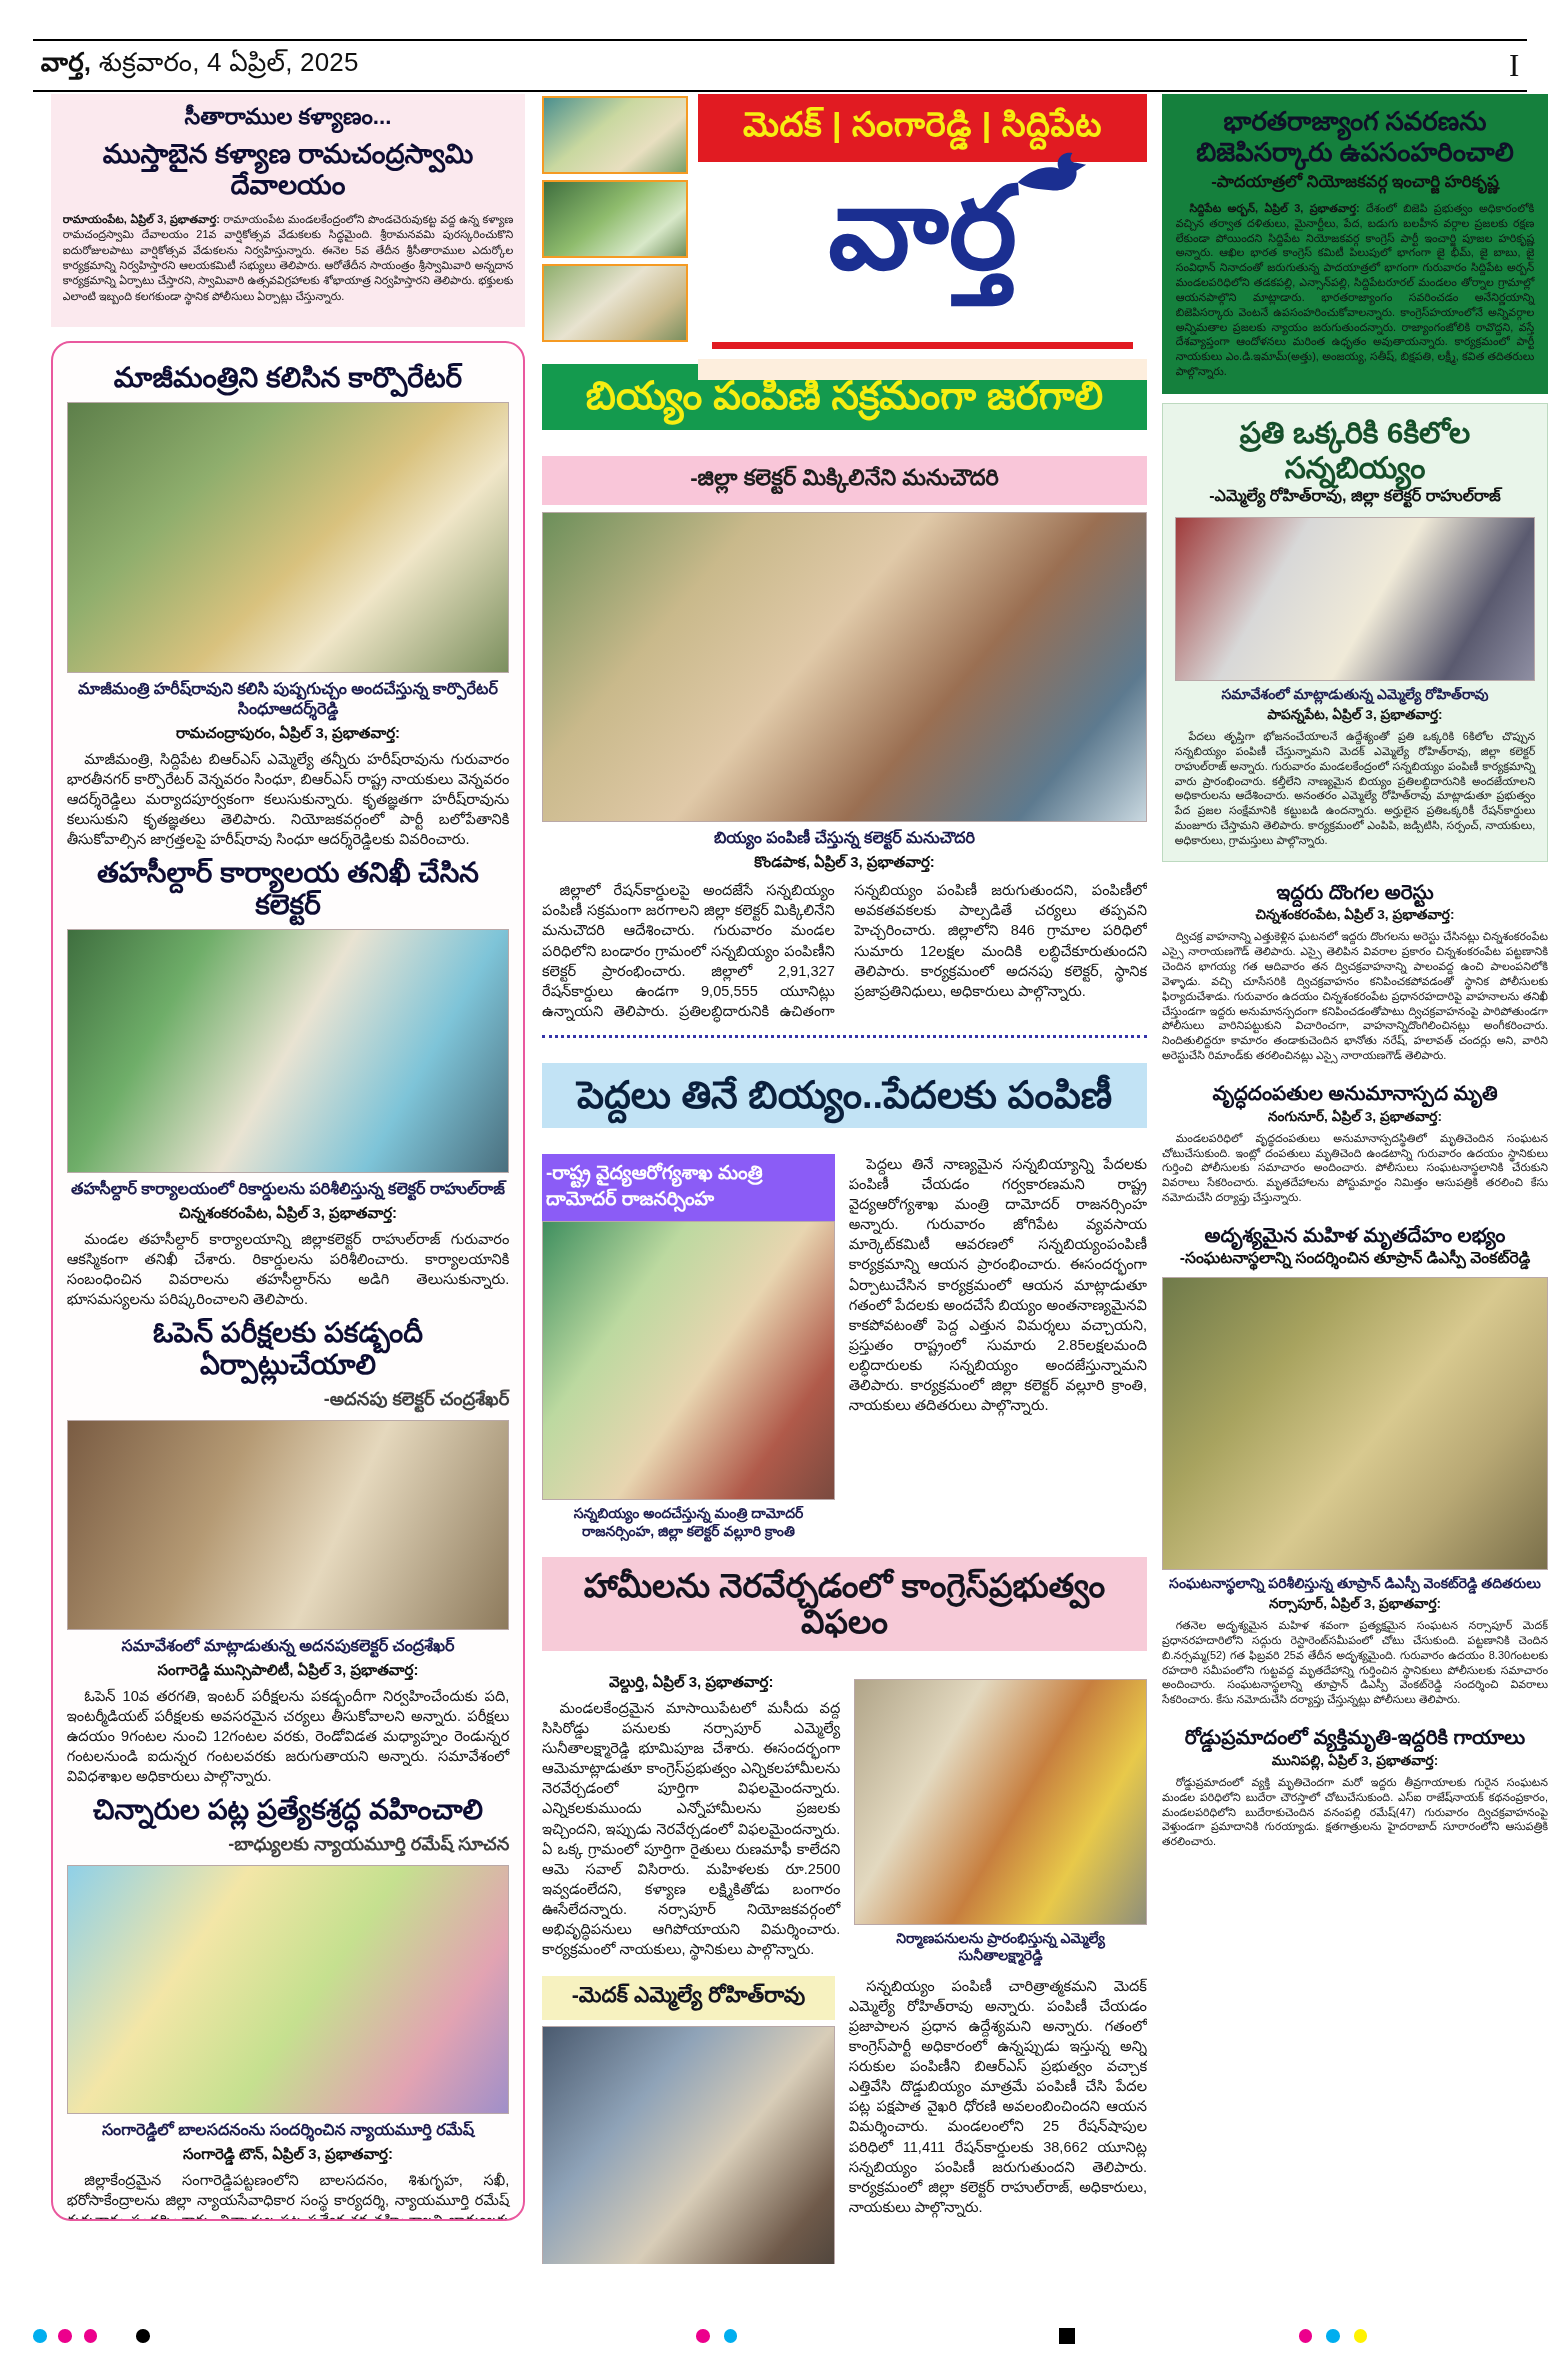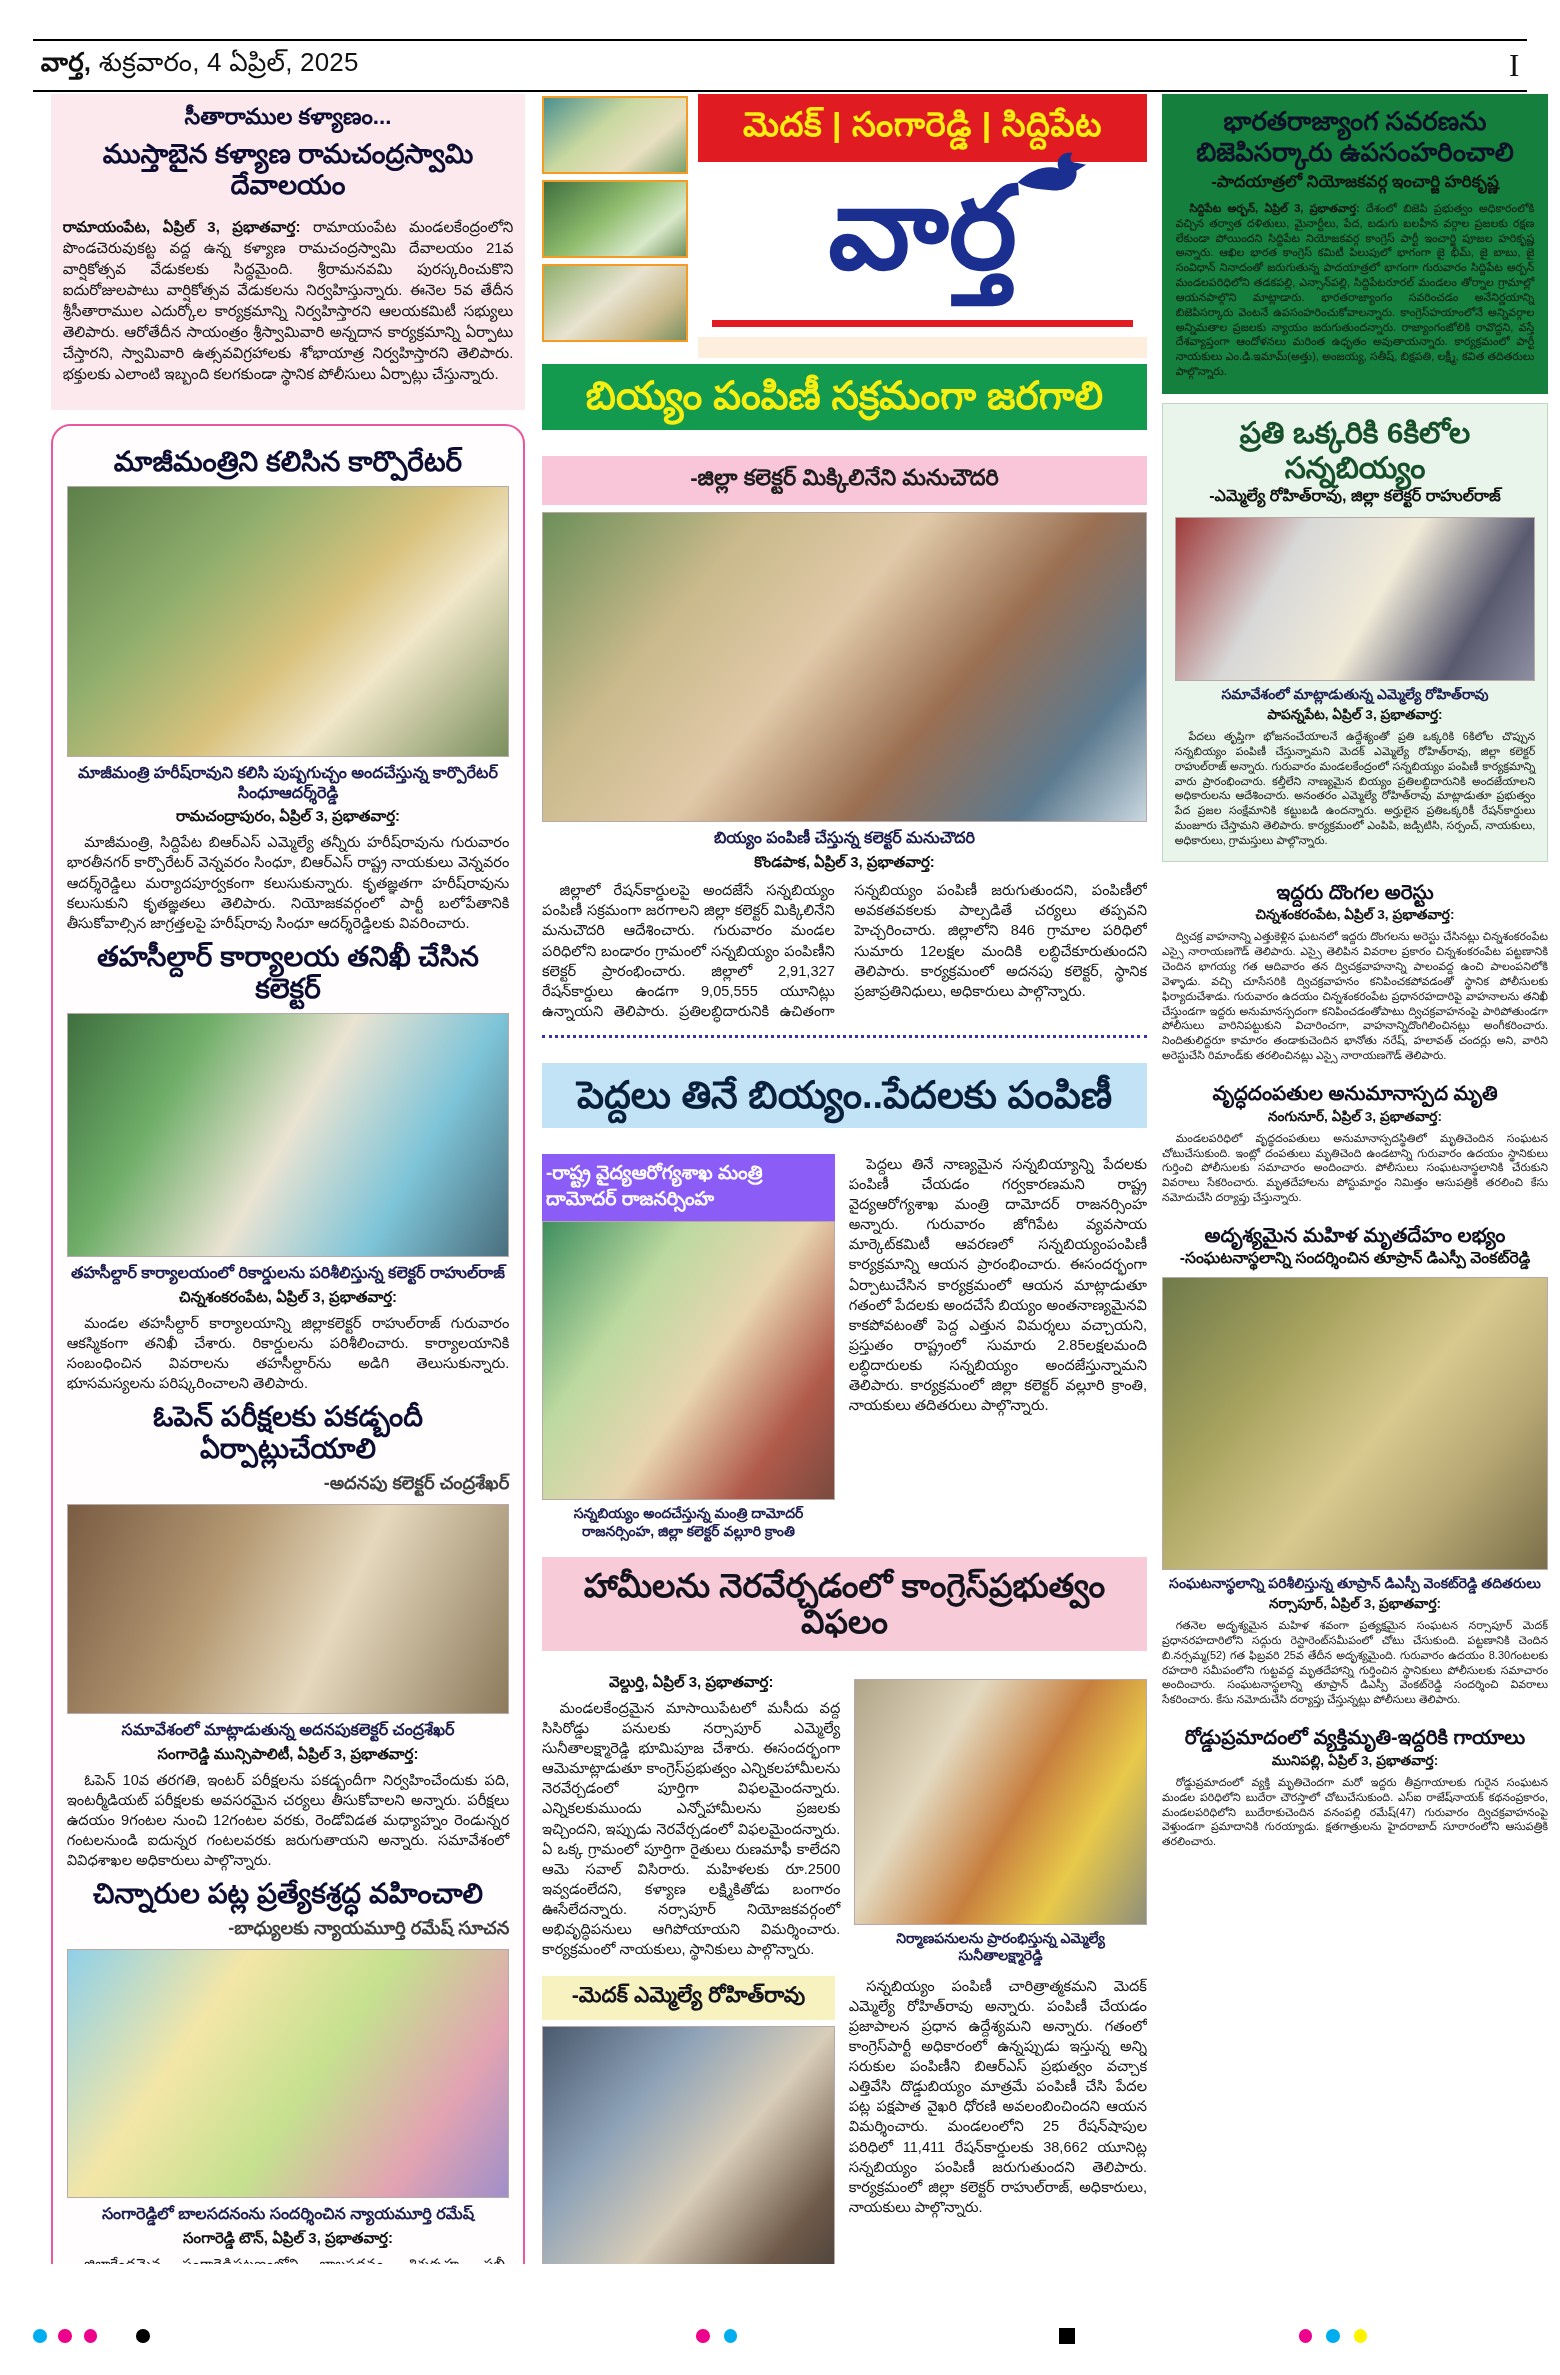--- a/index.html
+++ b/index.html
@@ -36,34 +36,34 @@
   .ph-indoor {background:linear-gradient(130deg,#4a5a6f 0%,#8fa3b8 30%,#d8cdb8 55%,#6f5a4a 80%,#3f3a35 100%);}
   .ph-meeting{background:linear-gradient(120deg,#9f3a3a 0%,#d8d8d8 30%,#f0ead8 55%,#5a5a6f 80%,#8f8fa3 100%);}
   .ph-forest {background:linear-gradient(130deg,#6f7a4a 0%,#a8a35f 30%,#d8c98f 55%,#b8a874 75%,#7a6f4a 100%);}
   .ph-temple {background:linear-gradient(140deg,#4a8f8f 0%,#c9d8a0 40%,#e8dfc0 70%,#7a9f6a 100%);}
   .ph-park   {background:linear-gradient(140deg,#3f6f3f 0%,#8fbc6d 45%,#d8e8c9 75%,#6f8f5a 100%);}
   .ph-church {background:linear-gradient(140deg,#8faf6d 0%,#e8e3d0 45%,#c9b98b 75%,#7a8f5e 100%);}
   
   .left-top{background:#fbe9ee;padding:9.8px 11.7px 11.7px;}
   .lt-kicker{font-size:22.4px;font-weight:bold;text-align:center;color:#0e0e33;}
   .lt-head{font-size:27px;font-weight:bold;text-align:center;color:#0e0e33;margin:3.9px 0 7.8px;line-height:1.15;}
-  .lt-body{font-size:15px;line-height:1.4;text-align:justify;}
+  .lt-body{font-size:11px;line-height:1.4;text-align:justify;}
   .inline-dateline{font-weight:bold;}
   .pink-box{margin-top:13.7px;border:2.9px solid #e9589e;border-radius:19.5px;background:#fffdfd;
             padding:11.7px 13.7px;height:1853px;overflow:hidden;}
   .h-left{font-size:28px;font-weight:bold;color:#0e0e33;text-align:center;line-height:1.15;margin:7.8px 0 7.8px;}
   .h-sub{font-size:18px;font-weight:bold;text-align:right;margin:0 0 5.9px;color:#404040;}
   
   .masthead{position:relative;height:256px;}
   .m-photos{position:absolute;left:0;top:2px;width:146px;display:flex;flex-direction:column;gap:5.9px;}
   .m-photo{height:78px;border:2.9px solid #f59a23;box-sizing:border-box;}
   .m-right{margin-left:156px;}
   .m-banner{background:#e11b22;color:#f7ee12;font-size:34px;font-weight:bold;text-align:center;
             padding:10.7px 0;letter-spacing:0.5px;}
-  .m-logoarea{position:relative;height:158px;}
+  .m-logoarea{position:relative;height:180px;}
   .m-logo{color:#1b2f91;font-size:115px;font-weight:bold;text-align:center;line-height:1.15;}
   .m-dove{position:absolute;right:55px;top:-13.7px;}
   .m-underline{height:6.8px;background:#e11b22;margin:0 13.7px 0 13.7px;}
   .m-strip{height:21.5px;background:#fdeedd;margin-top:9.8px;}
   
   .c1-banner{background:#149a4e;color:#f7ee12;font-size:39px;font-weight:bold;text-align:center;
              padding:11.7px 3.9px;margin-top:13.7px;line-height:1.1;}
   .c1-sub{background:#f9c6d9;color:#1d1d1d;font-size:22.4px;font-weight:bold;text-align:center;padding:8.8px 3.9px;}
   .two-col{columns:2;column-gap:19.5px;}
   .dotted-sep{border-top:3.9px dotted #3434a8;margin:13.7px 0 9.8px;}

